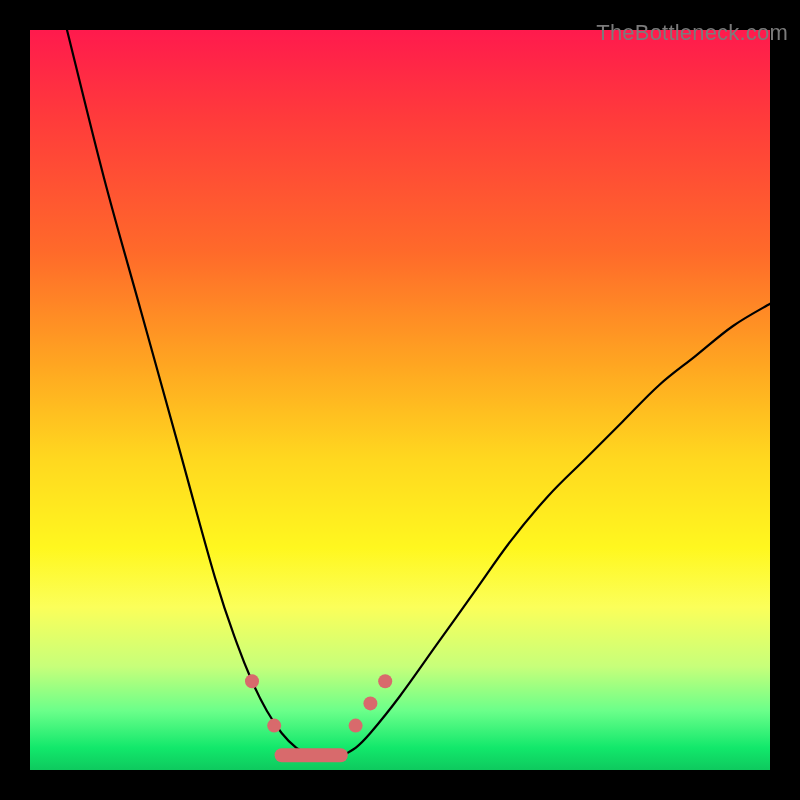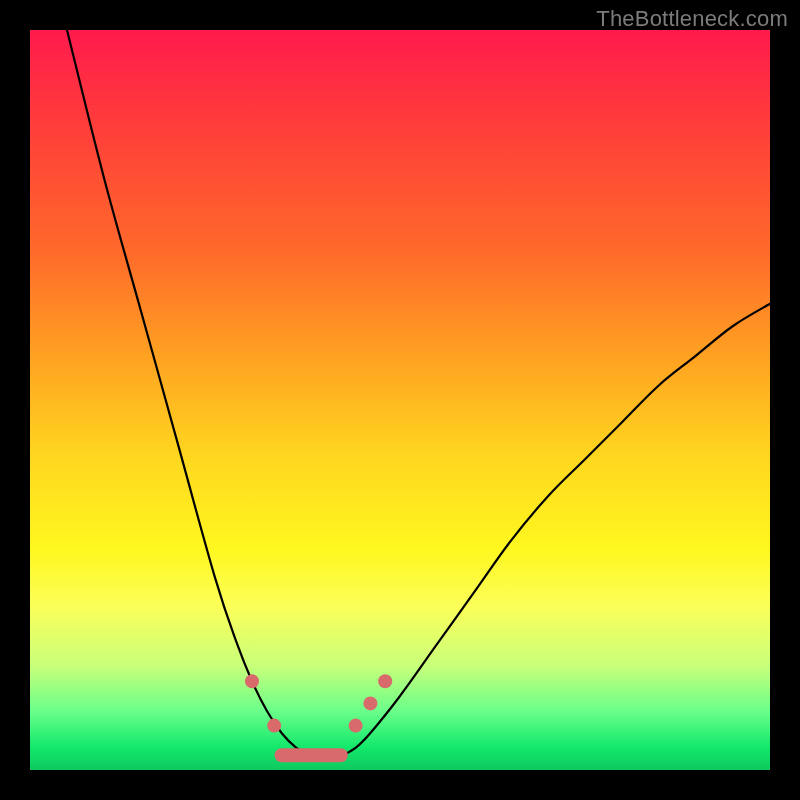--- a/index.html
+++ b/index.html
@@ -31,21 +31,21 @@
       #ffd81f 58%,
       #fff71f 70%,
       #fbff5a 78%,
       #c7ff7a 86%,
       #6bff8a 92%,
       #12e86b 97%,
       #0ec95e 100%);
   }
   .watermark {
     position: absolute;
-    top: 6px;
+    top: 20px;
     right: 12px;
     color: #7b7b7b;
     font-size: 22px;
     font-weight: 500;
     letter-spacing: 0.2px;
     user-select: none;
   }
   svg.curve {
     position: absolute;
     left: 0;

